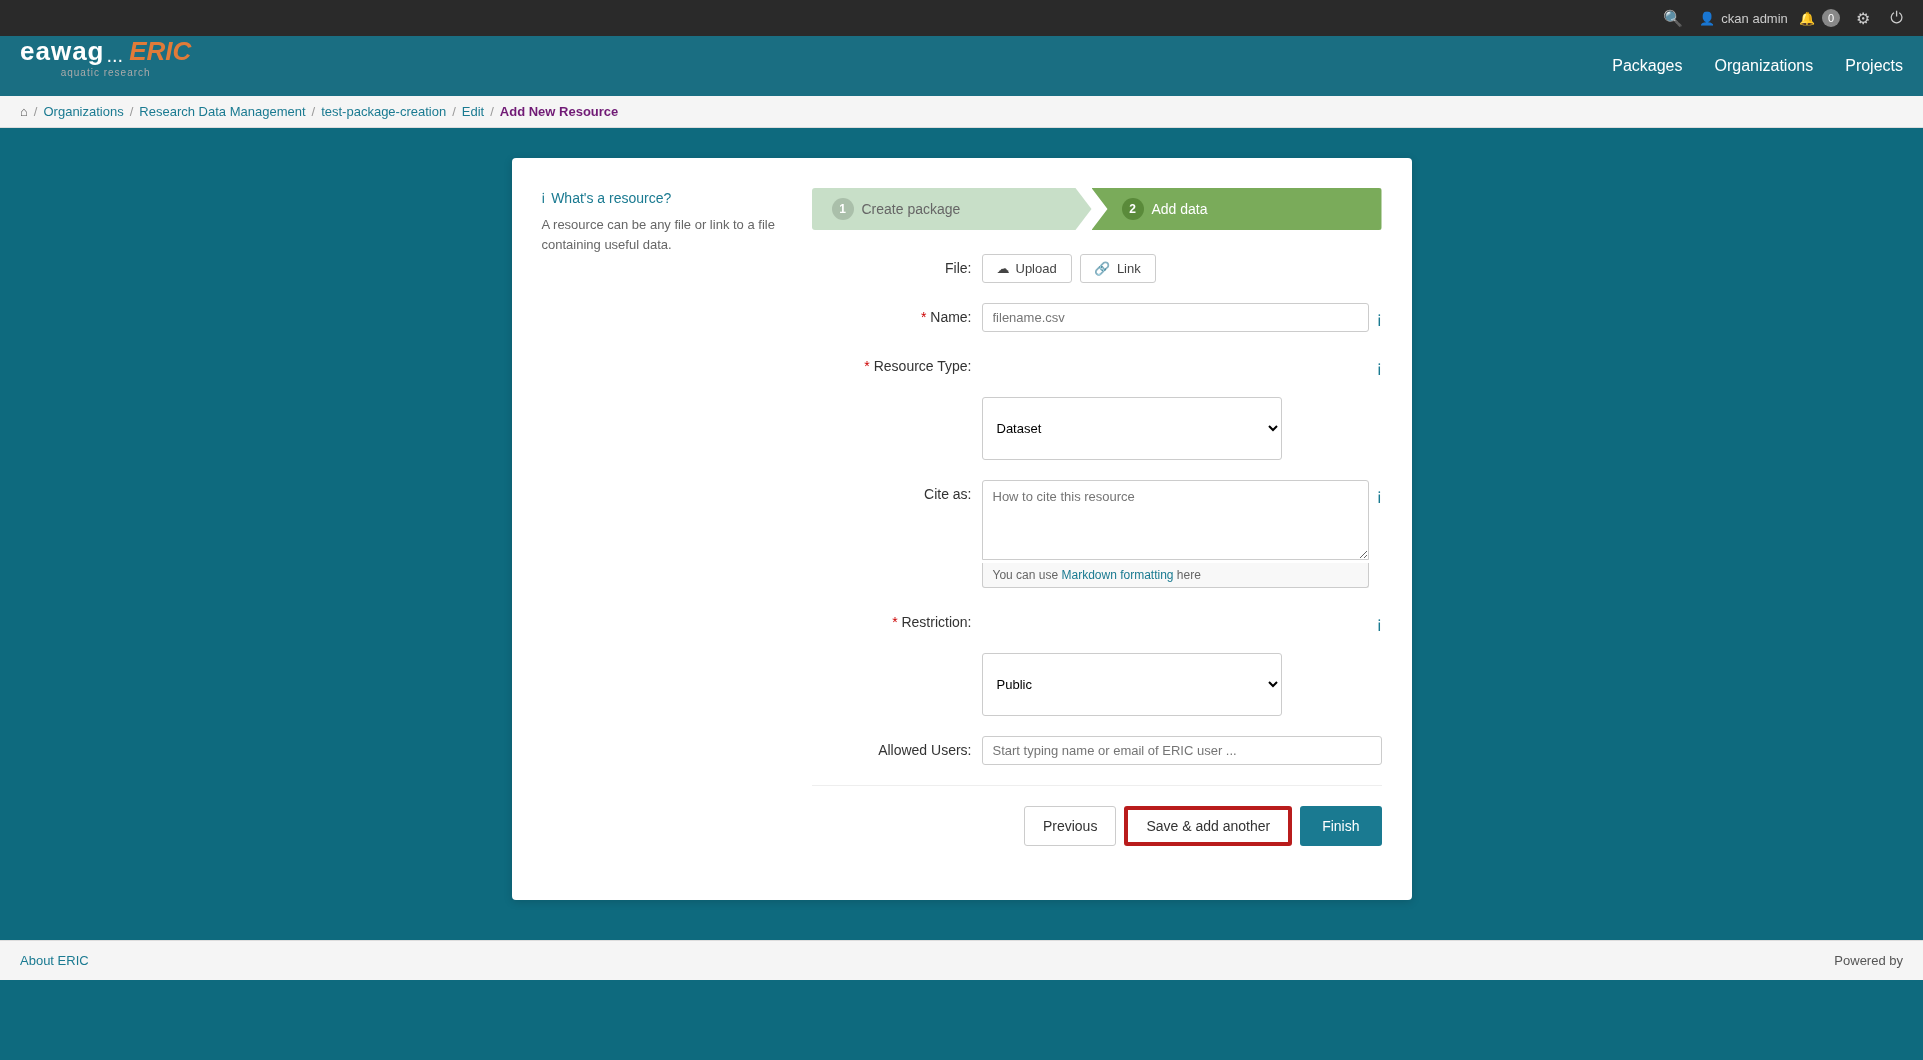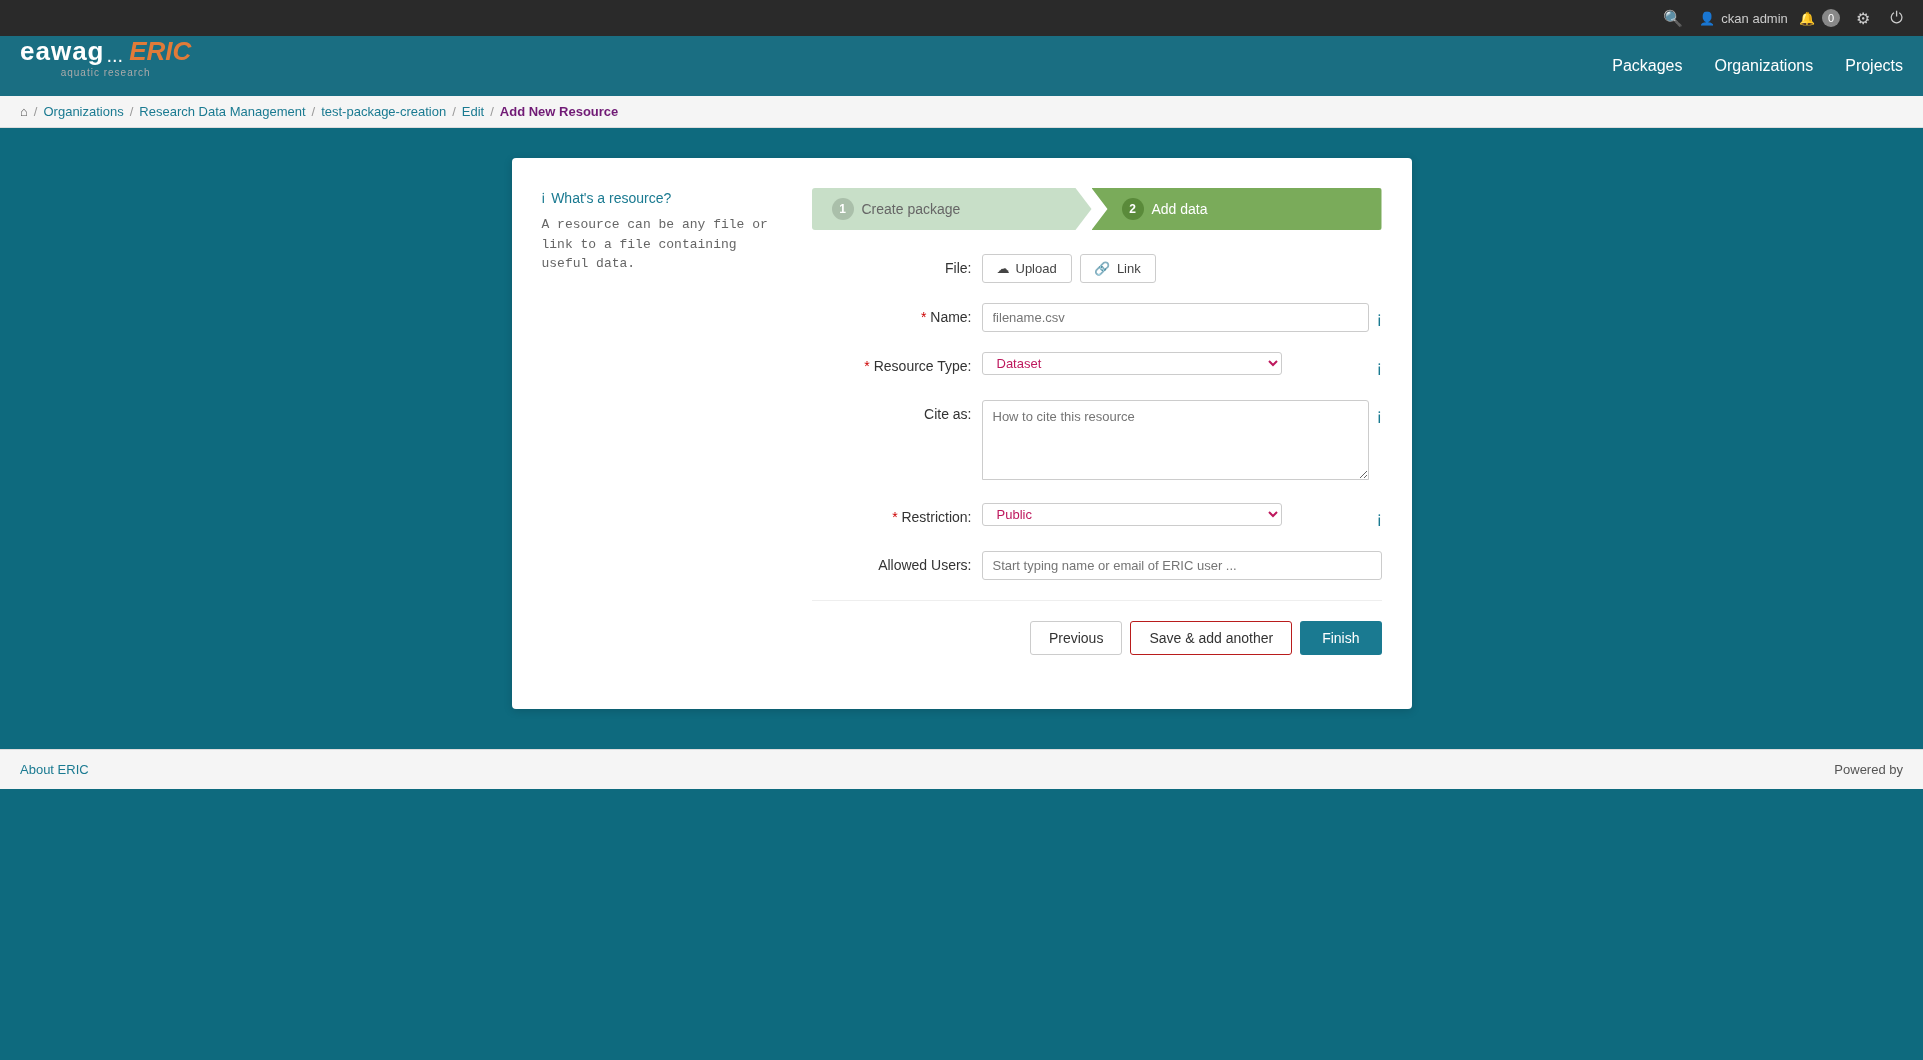--- a/index.html
+++ b/index.html
@@ -132,21 +132,20 @@
       font-size: 14px;
       margin-bottom: 8px;
       display: flex;
       align-items: center;
       gap: 6px;
     }
     .info-desc {
       color: #666;
       font-size: 13px;
       line-height: 1.5;
-      font-family: Liberation Mono, monospace;
     }
     .info-right {
       flex: 1;
     }
 
     
     .steps-bar {
       display: flex;
       height: 42px;
       border-radius: 3px;
@@ -236,27 +235,28 @@
       width: 100%;
       padding: 6px 10px;
       border: 1px solid #ccc;
       border-radius: 3px;
       font-size: 13px;
       color: #999;
     }
     .form-select {
       width: 100%;
       max-width: 300px;
-      padding: 2px 10px;
+      padding: 22px 10px;
       border: 1px solid #ccc;
       border-radius: 3px;
       font-size: 13px;
-      color: #be185d;
+      color: #000000;
       background: #fff;
       cursor: pointer;
+      margin-top: 45px;
     }
     .form-textarea {
       width: 100%;
       padding: 8px 10px;
       border: 1px solid #ccc;
       border-radius: 3px 3px 0 0;
       font-size: 13px;
       color: #999;
       resize: vertical;
       min-height: 80px;
@@ -305,21 +305,21 @@
     .btn-prev {
       border: 1px solid #ccc;
       background: #fff;
       color: #333;
       padding: 8px 18px;
       border-radius: 3px;
       cursor: pointer;
       font-size: 14px;
     }
     .btn-save-add {
-      border: 1px solid #b91c1c;
+      border: 4px solid #b91c1c;
       background: #fff;
       color: #333;
       padding: 8px 18px;
       border-radius: 3px;
       cursor: pointer;
       font-size: 14px;
     }
     .btn-finish {
       background: #1a7a91;
       color: #fff;
@@ -469,20 +469,25 @@
             </div>
           </div>
         </div>
 
         <div class="form-row">
           <div class="form-label">Cite as:</div>
           <div class="form-controls">
             <div class="field-with-info">
               <div class="field-with-info-inner">
                 <textarea class="form-textarea" placeholder="How to cite this resource" style=""></textarea>
+                <div class="markdown-note">
+                  <span>You can use</span>
+                  <a class="markdown-link">Markdown formatting</a>
+                  <span>here</span>
+                </div>
               </div>
               <span class="info-btn">ℹ</span>
             </div>
           </div>
         </div>
 
         <div class="form-row">
           <div class="form-label">
             <span class="required">* </span><span>Restriction:</span>
           </div>

